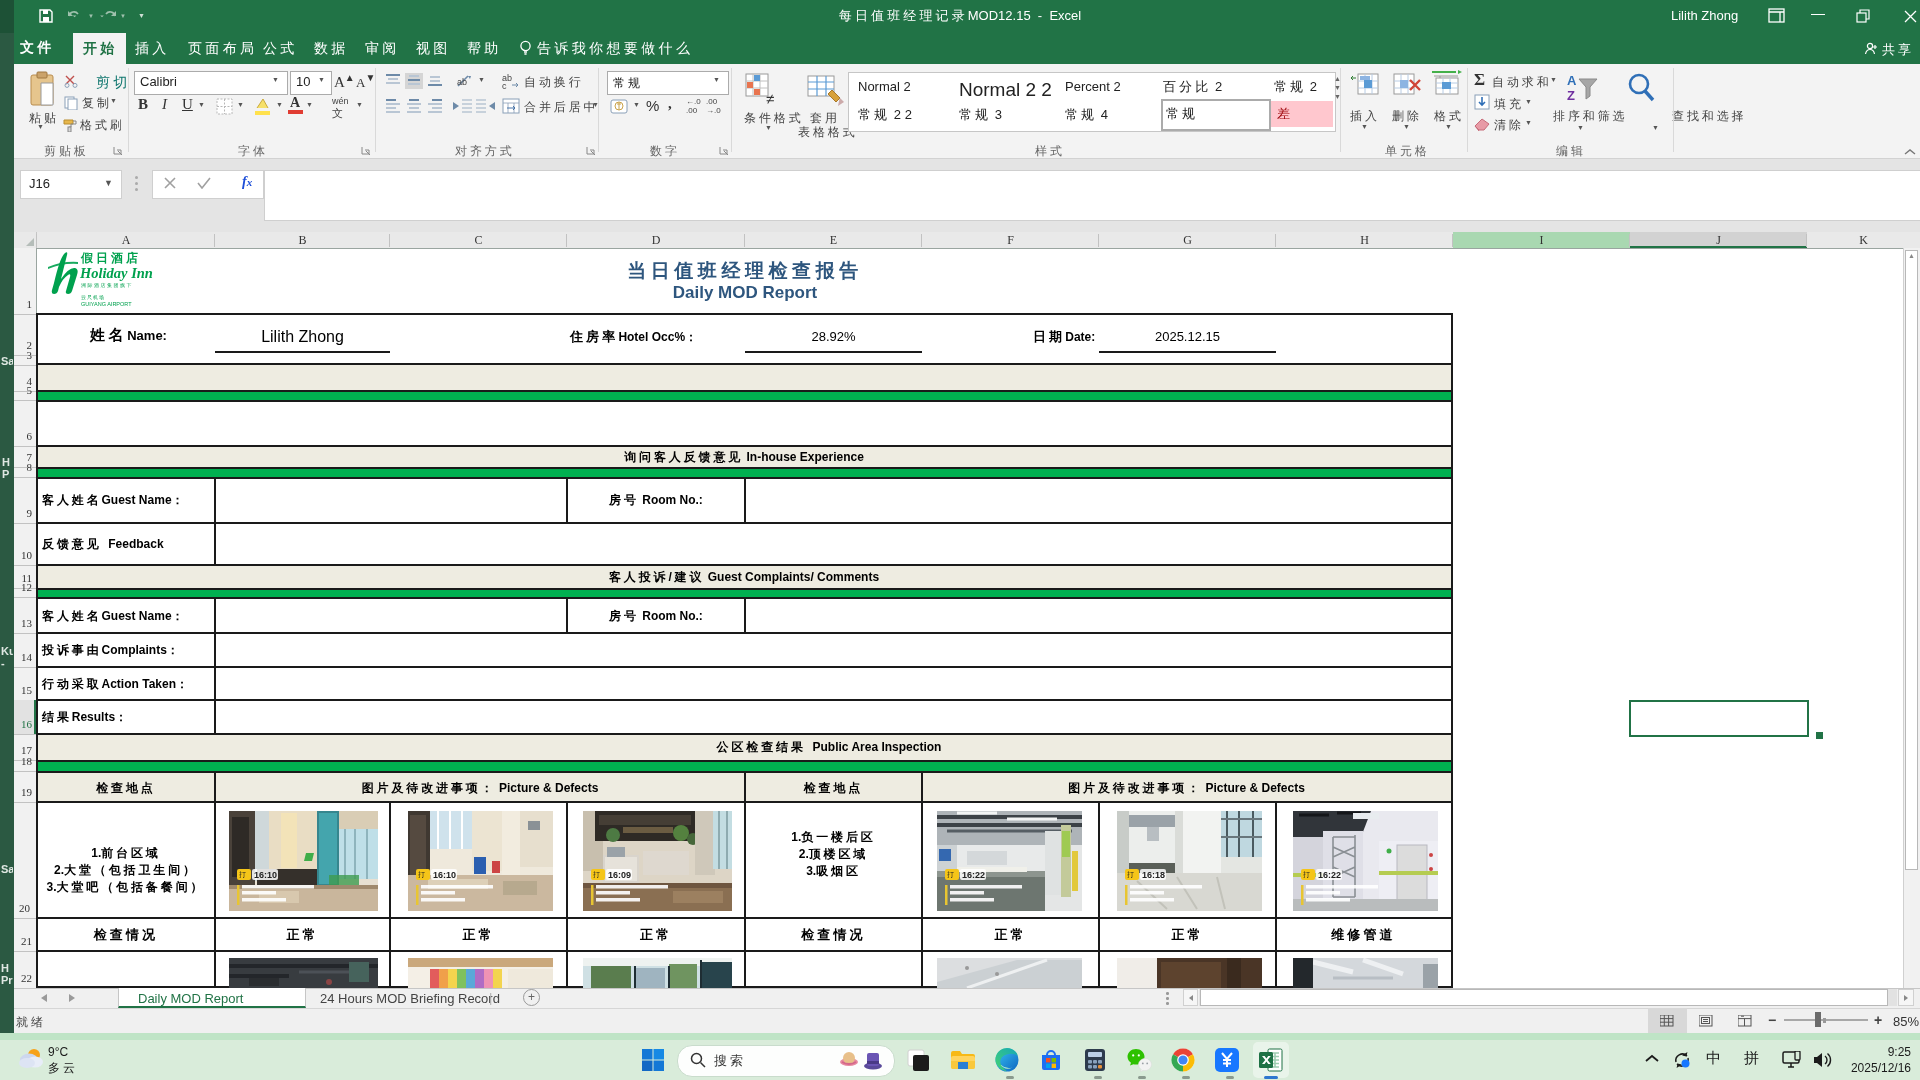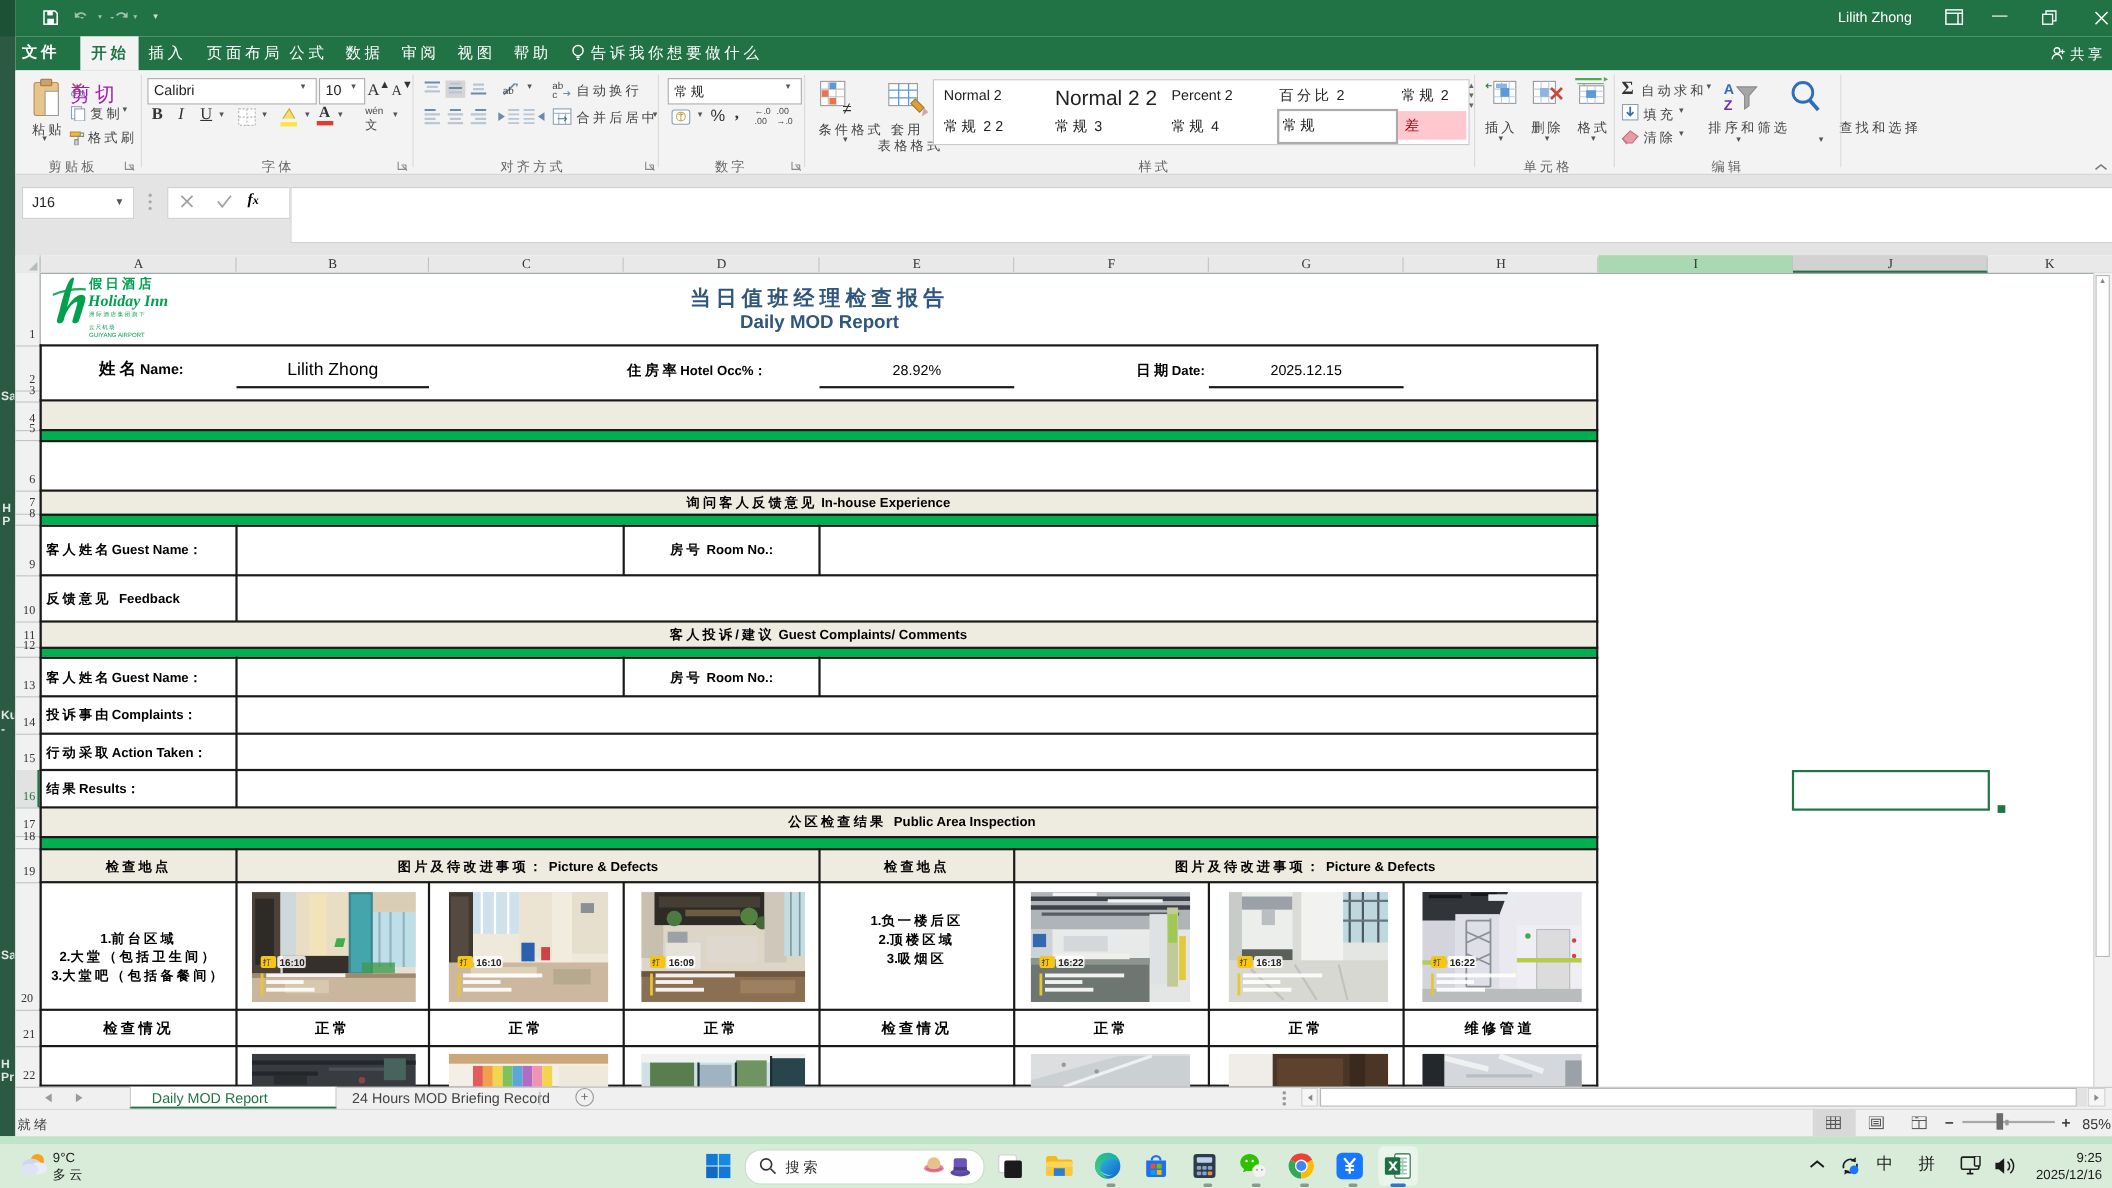--- a/index.html
+++ b/index.html
@@ -29,20 +29,21 @@
       <path d="M16 12l3-3h-6z" fill="#9fc1ad" transform="translate(-1,1) scale(.6)"></path>
     </svg>
 <svg class="abs" style="left:98px;top:9px" width="20" height="14" viewBox="0 0 20 14">
       <path d="M17 7a5 5 0 0 0-9-2" fill="none" stroke="#9fc1ad" stroke-width="1.6"></path>
       <path d="M18 2v5h-5z" fill="#9fc1ad"></path>
       <path d="M5 12l3-3H2z" fill="#9fc1ad" transform="translate(1,1) scale(.6)"></path>
     </svg>
 <div class="abs" style="left:88px;top:13px;color:#9fc1ad;font-size:6px">▼</div>
     <div class="abs" style="left:120px;top:13px;color:#9fc1ad;font-size:6px">▼</div>
     <div class="abs" style="left:138px;top:12px;color:#cfe0d6;font-size:7px">▼</div>
+<div class="abs" style="left:0;top:7px;width:1920px;text-align:center;color:#fff;font-size:13px"><span class="cn">每日值班经理记录</span>MOD12.15&nbsp;&nbsp;-&nbsp;&nbsp;Excel</div>
 <div class="abs" style="left:1671px;top:8px;color:#fff;font-size:13px">Lilith Zhong</div>
 <svg class="abs" style="left:1768px;top:8px" width="17" height="15" viewBox="0 0 17 15">
       <rect x="1" y="1" width="15" height="13" fill="none" stroke="#fff" stroke-width="1.3"></rect>
       <path d="M1 4h15M12 4v10" stroke="#fff" stroke-width="1.3"></path>
     </svg>
 <div class="abs" style="left:1811px;top:5px;color:#fff;font-size:14px">—</div>
 <svg class="abs" style="left:1856px;top:9px" width="14" height="14" viewBox="0 0 14 14">
       <rect x="1" y="4" width="9" height="9" fill="none" stroke="#fff" stroke-width="1.2"></rect>
       <path d="M4 4V1h9v9h-3" fill="none" stroke="#fff" stroke-width="1.2"></path>
     </svg>
@@ -80,21 +81,21 @@
       <rect x="9" y="1" width="10" height="6" rx="1" fill="#cba36a" stroke="#a07840"></rect>
       <path d="M13 12h12v22H13z" fill="#fff" stroke="#9a9a9a"></path>
     </svg>
 <div class="abs" style="left:29px;top:110px;font-size:12px;color:#444"><span class="cn">粘贴</span></div>
 <div class="abs" style="left:37px;top:123px;font-size:7px;color:#555">▼</div>
 <svg class="abs" style="left:64px;top:74px" width="15" height="14" viewBox="0 0 15 14">
       <path d="M2 2l8 8M10 2l-8 8" stroke="#c0504d" stroke-width="1.4"></path>
       <circle cx="3" cy="11.4" r="2" fill="none" stroke="#8aa0b8"></circle>
       <circle cx="11" cy="11.4" r="2" fill="none" stroke="#8aa0b8"></circle>
     </svg>
-<div class="abs" style="left:64px;top:74px;font-size:18px;color:#a21caf"><span class="cn">剪切</span></div>
+<div class="abs" style="left:96px;top:74px;font-size:14px;color:#0f766e"><span class="cn">剪切</span></div>
 <svg class="abs" style="left:64px;top:96px" width="14" height="14" viewBox="0 0 14 14">
       <rect x="1" y="1" width="9" height="11" fill="#fff" stroke="#8aa0b8"></rect>
       <rect x="4" y="3" width="9" height="11" fill="#fff" stroke="#8aa0b8"></rect>
     </svg>
 <div class="abs" style="left:82px;top:95px;font-size:12px;color:#444"><span class="cn">复制</span></div>
 <div class="abs" style="left:110px;top:97px;font-size:7px;color:#555">▼</div>
 <svg class="abs" style="left:62px;top:117px" width="16" height="15" viewBox="0 0 16 15">
       <path d="M2 3h9v4H2z" fill="#e7b74c" stroke="#b98d2f"></path>
       <path d="M11 4h3v3h-5v3h-2" fill="none" stroke="#888"></path>
       <rect x="6" y="10" width="3" height="5" fill="#d8d8d8" stroke="#888"></rect>
@@ -345,21 +346,21 @@
       <div style="width:3px;height:3px;border-radius:50%;background:#aaa;margin-bottom:3px"></div>
       <div style="width:3px;height:3px;border-radius:50%;background:#aaa"></div>
     </div>
 <div class="abs" style="left:152px;top:170px;width:110px;height:27px;background:#fff;border:1px solid #cfcfcf"></div>
 <svg class="abs" style="left:164px;top:177px" width="12" height="12" viewBox="0 0 12 12">
       <path d="M1 1l10 10M11 1L1 11" stroke="#a0a0a0" stroke-width="1.6"></path>
     </svg>
 <svg class="abs" style="left:197px;top:177px" width="14" height="12" viewBox="0 0 14 12">
       <path d="M1 6l4 5L13 1" stroke="#a0a0a0" stroke-width="1.6" fill="none"></path>
     </svg>
-<div class="abs" style="left:225px;top:174px;color:#000000;font:italic bold 14px 'Liberation Serif'">f<span style="font-size:11px">x</span></div>
+<div class="abs" style="left:242px;top:174px;color:#1d4ed8;font:italic bold 14px 'Liberation Serif'">f<span style="font-size:11px">x</span></div>
 <div class="abs" style="left:264px;top:170px;width:1656px;height:49px;background:#fff;border:1px solid #cfcfcf"></div>
 
 <div class="abs" style="left:14px;top:232px;width:1906px;height:16px;background:#e9e9e9;border-bottom:1px solid #9aa5a0"></div>
 <div class="abs" style="left:14px;top:232px;width:22px;height:16px;background:#e9e9e9;border-right:1px solid #c6c6c6"></div>
 <svg class="abs" style="left:26px;top:238px" width="9" height="9" viewBox="0 0 9 9">
       <path d="M8 0v8H0z" fill="#b5bdb9"></path>
     </svg>
 <div class="abs" style="left:1453px;top:232px;width:177px;height:16px;background:#a9d8b1"></div>
 <div class="abs" style="left:1630px;top:232px;width:177px;height:16px;background:#d2d2d2;border-bottom:2px solid #217346;box-sizing:border-box"></div>
 <div id="colL"></div>

